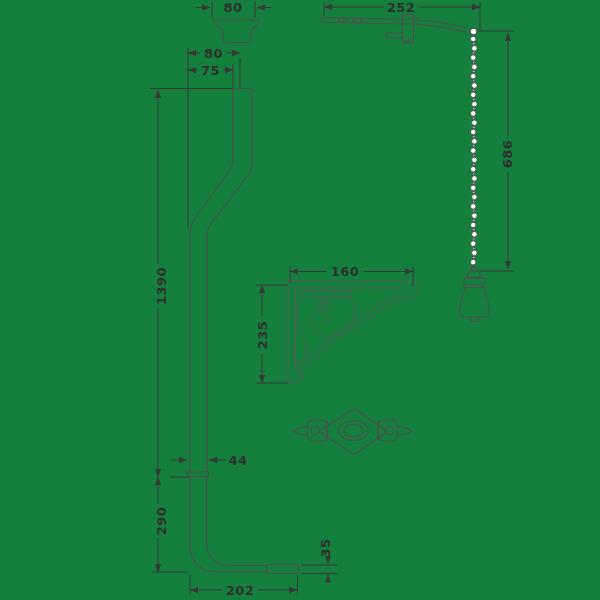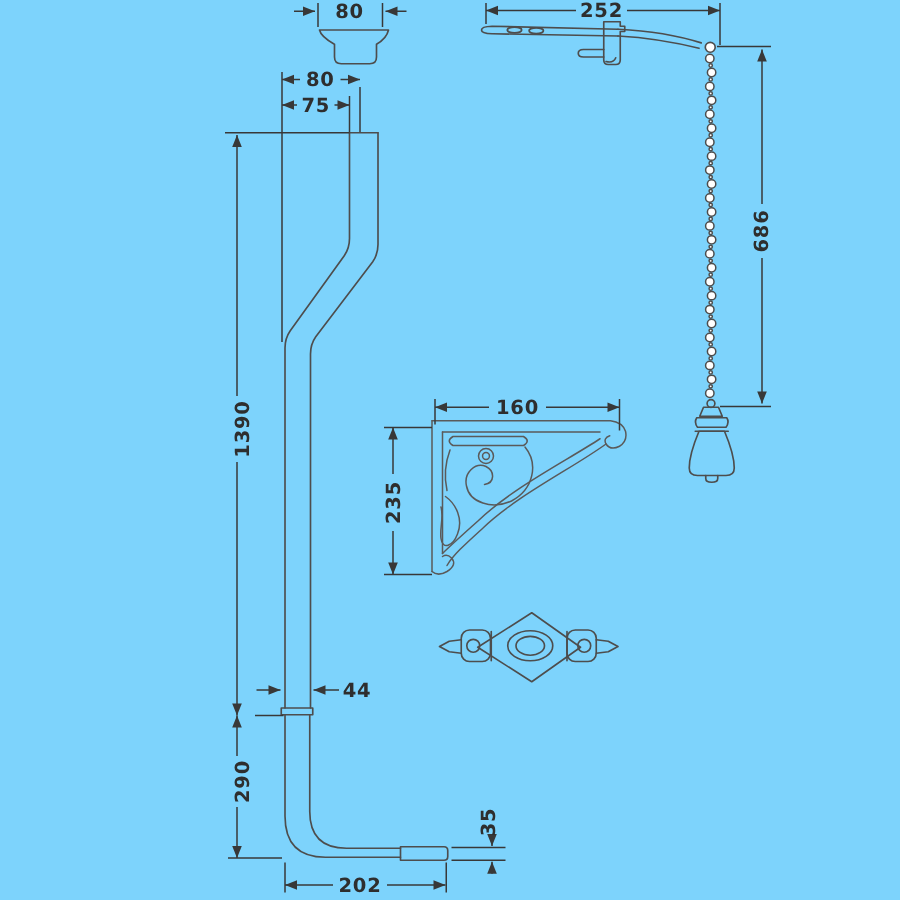--- a/index.html
+++ b/index.html
@@ -1,16 +1,16 @@
 <!DOCTYPE html>
 <html><head>
 <meta charset="utf-8">
 <style>
   html,body{margin:0;padding:0;background:#ffffff;}
-  .stage{position:relative;width:600px;height:600px;background:#7dd3fc;overflow:hidden;}
+  .stage{position:relative;width:600px;height:600px;background:#15803d;overflow:hidden;}
   svg{display:block;}
   .part{fill:none;stroke:#4d4d4d;stroke-width:1.1;stroke-linecap:round;stroke-linejoin:round;}
   .part-fill{fill:#ffffff;stroke:#4d4d4d;stroke-width:1.1;}
   .orn{fill:none;stroke:#5a5a5a;stroke-width:1;stroke-linecap:round;stroke-linejoin:round;}
   .dim{fill:none;stroke:#383838;stroke-width:1;}
   .dimtext{font-family:"DejaVu Sans","Liberation Sans",sans-serif;font-size:13px;font-weight:bold;fill:#2e2e2e;letter-spacing:0.5px;text-anchor:middle;}
   .chain{fill:#ffffff;stroke:#4d4d4d;stroke-width:1;}
 </style>
 </head>
 <body>

